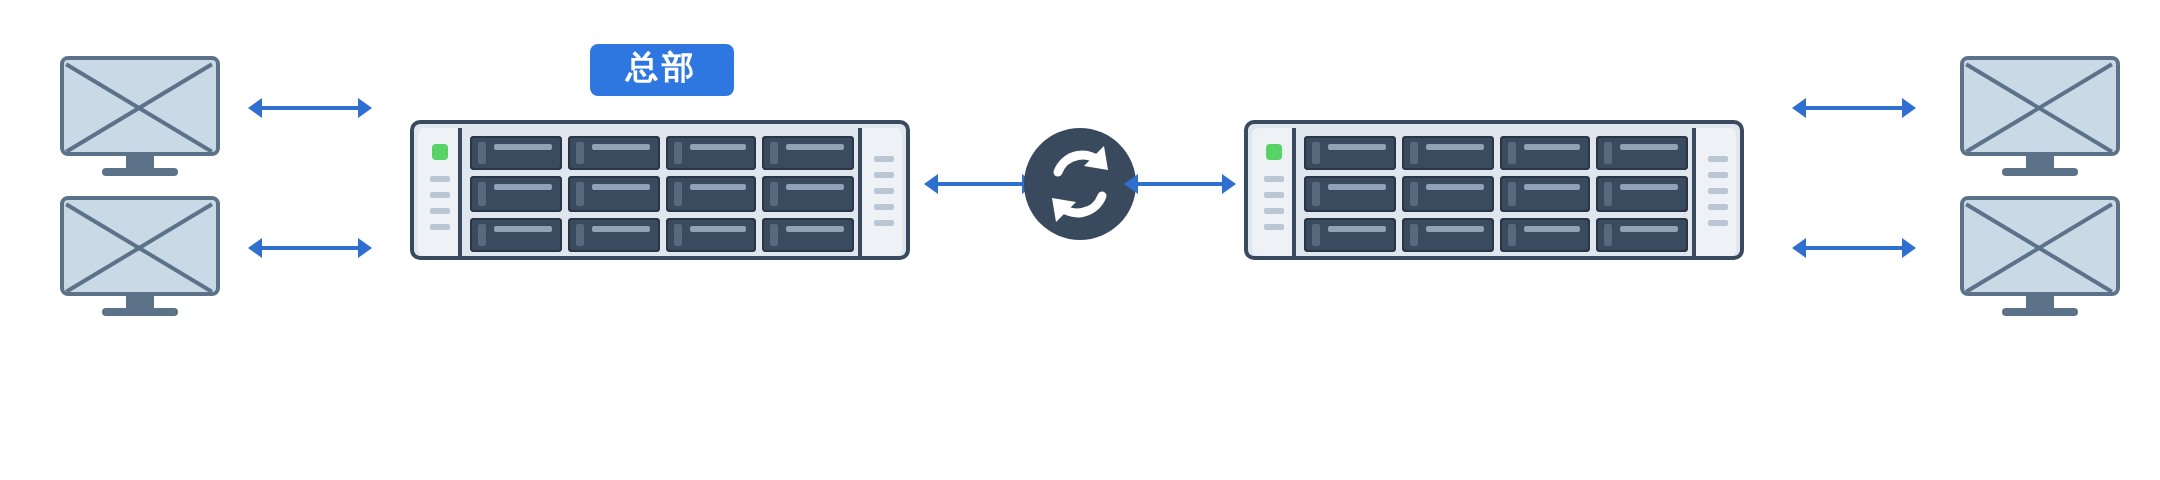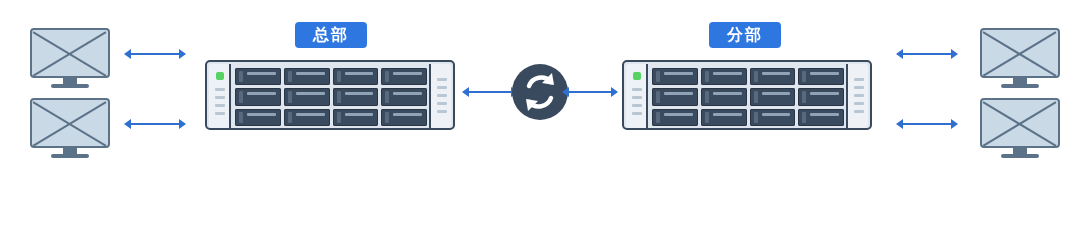--- a/index.html
+++ b/index.html
@@ -197,21 +197,20 @@
       <div class="rack-ear right">
         <div class="ear-slit" style="top:14px;"></div>
         <div class="ear-slit" style="top:22px;"></div>
         <div class="ear-slit" style="top:30px;"></div>
         <div class="ear-slit" style="top:38px;"></div>
         <div class="ear-slit" style="top:46px;"></div>
       </div>
     </div>
   </div>
 
-  <div class="label" style="left:709px;top:22px;">分部</div>
 
   <div class="arrow" style="left:896px;top:48px;width:62px;">
     <div class="hl"></div>
     <div class="line"></div>
     <div class="hr"></div>
   </div>
   <div class="arrow" style="left:896px;top:118px;width:62px;">
     <div class="hl"></div>
     <div class="line"></div>
     <div class="hr"></div>

